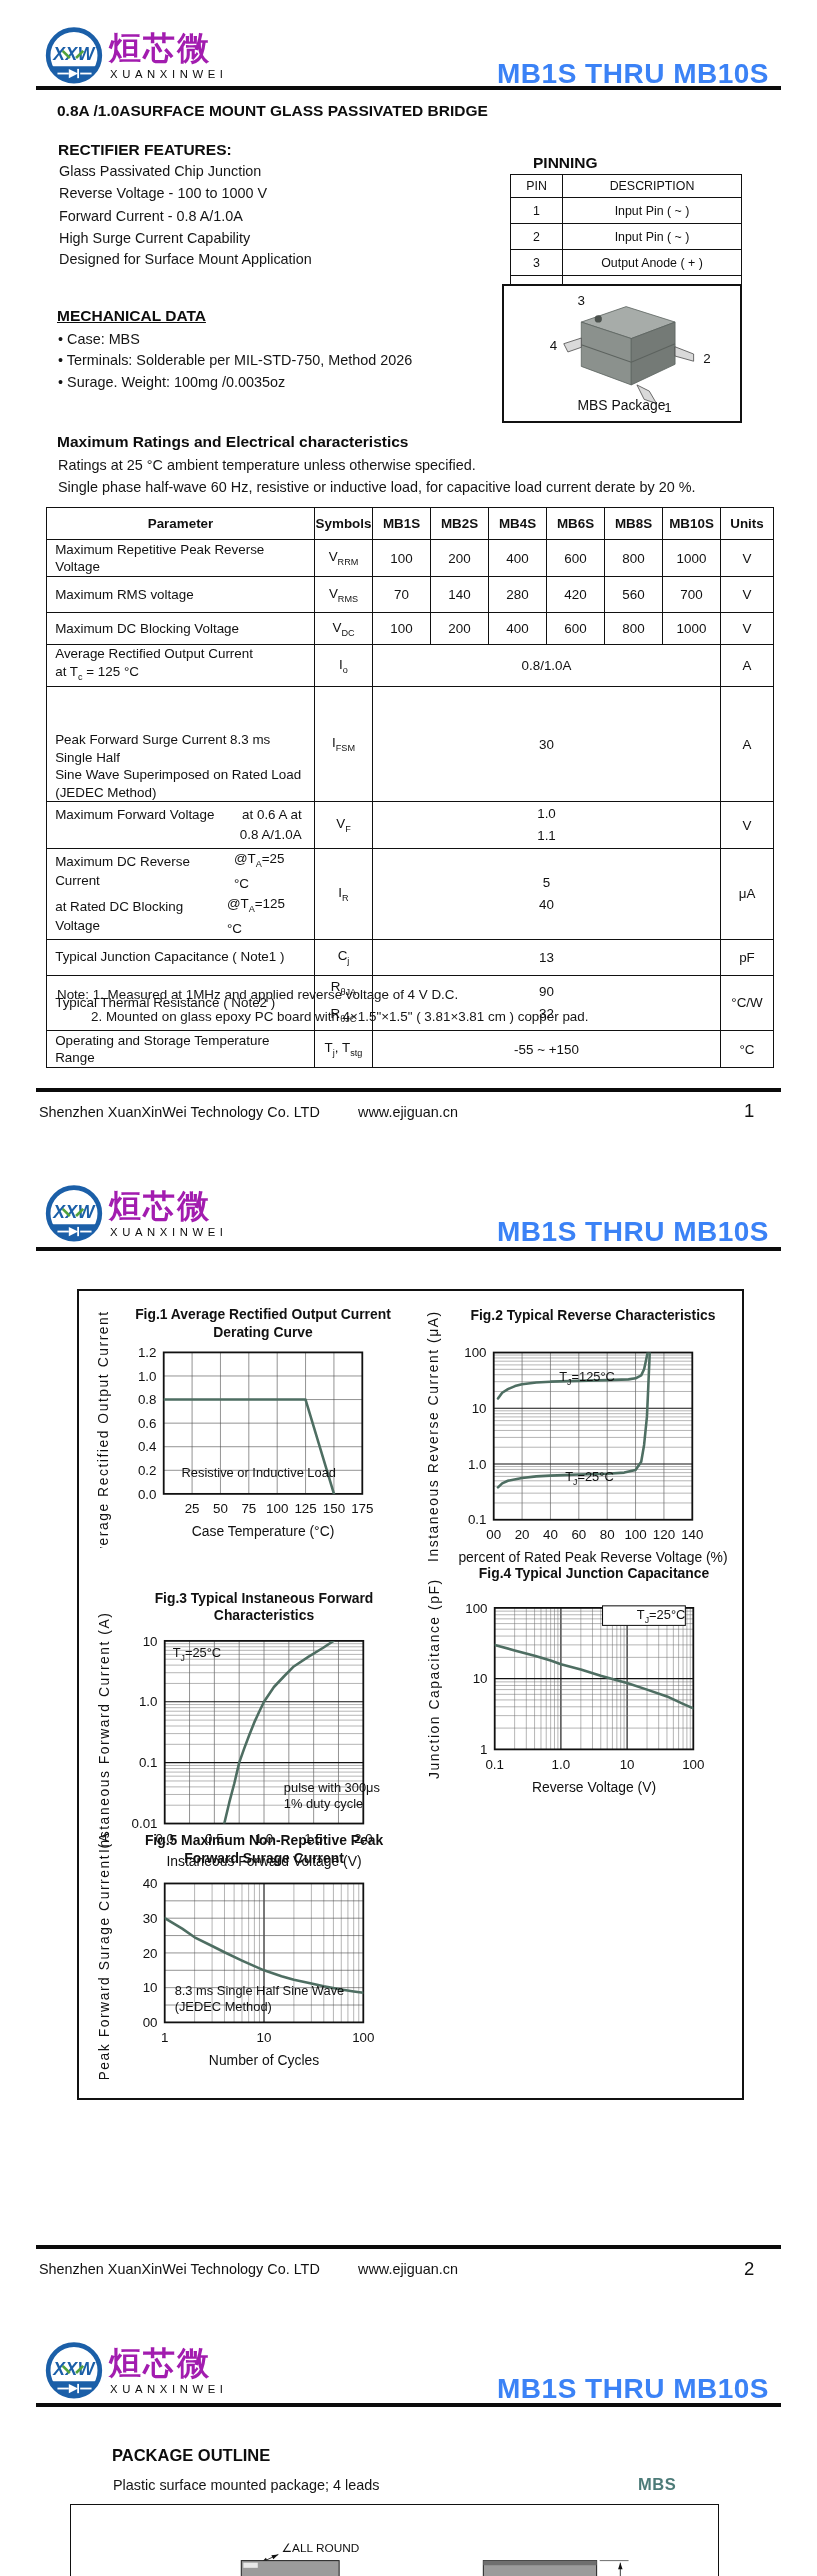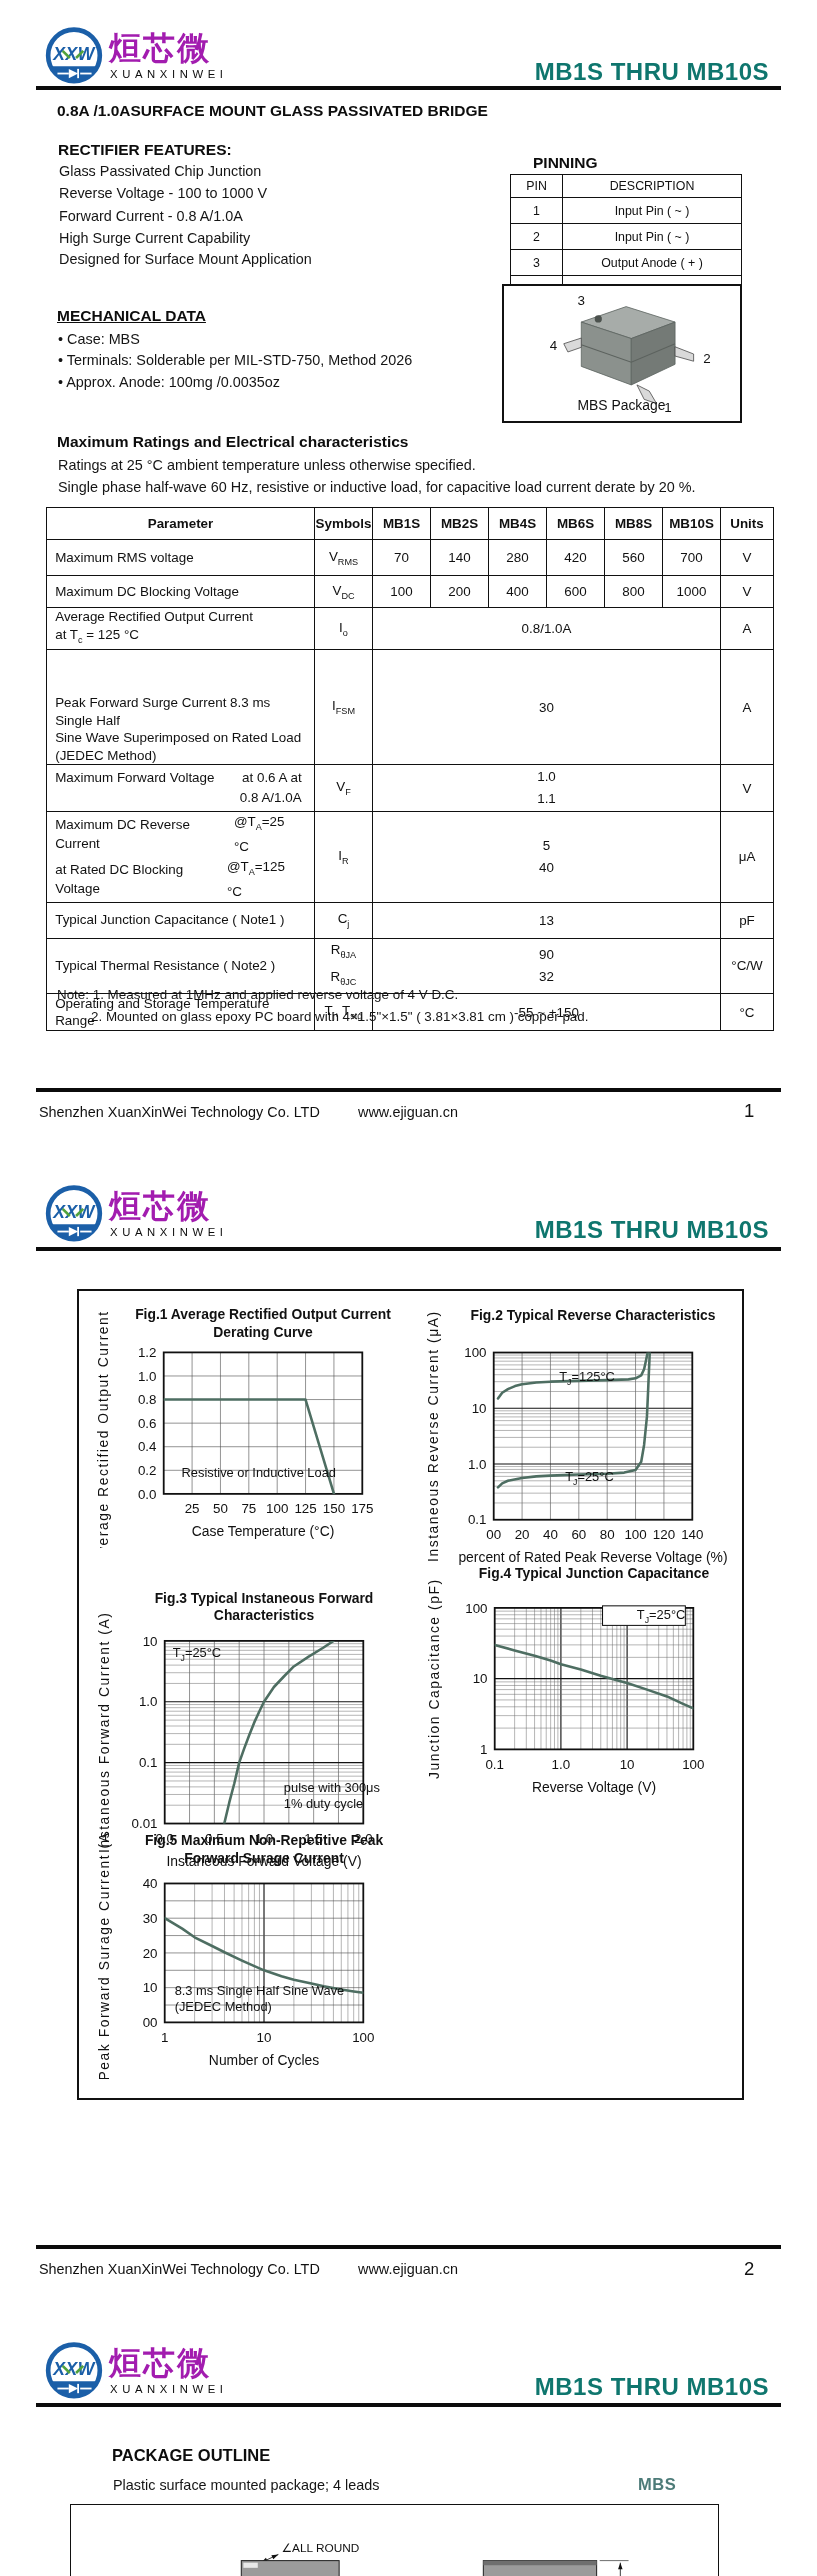--- a/index.html
+++ b/index.html
@@ -2,21 +2,21 @@
 <html style="font-size:8.2px"><head>
 <meta charset="utf-8">
 <style>
   html,body{margin:0;padding:0;background:#ffffff;}
   .sheet{position:relative;width:818px;height:3470px;background:#fff;
          font-family:"Liberation Sans", sans-serif;color:#111;overflow:hidden;}
   .abs{position:absolute;}
   .rule{position:absolute;left:36px;width:745px;height:3.6px;background:#0b0b0b;}
   .brand-cn{font-size:32px;font-weight:bold;letter-spacing:2.1px;color:#a21caf;line-height:1;}
   .brand-en{font-size:11.3px;letter-spacing:4.6px;color:#0d0d0d;line-height:1;}
-  .doc-title{font-size:24px;font-weight:bold;color:#0f766e;letter-spacing:0.5px;white-space:nowrap;}
+  .doc-title{font-size:28px;font-weight:bold;color:#3b82f6;letter-spacing:0.5px;white-space:nowrap;}
   .footer-co{font-size:14.4px;color:#111;}
   .footer-url{font-size:14.4px;color:#111;}
   .footer-pg{font-size:18.5px;color:#111;}
   .h-bold30{font-size:15.5px;font-weight:bold;color:#0d0d0d;white-space:nowrap;}
   .t28{font-size:14.4px;color:#151515;white-space:nowrap;}
   .t26{font-size:13.4px;color:#151515;white-space:nowrap;}
   table{border-collapse:collapse;table-layout:fixed;background:#fff;}
   td,th{border:0.8px solid #111;font-weight:normal;padding:0;overflow:hidden;}
   .tbl-outer{border:1.8px solid #111;}
   #pin-table td{font-size:12.4px;text-align:center;}
@@ -84,21 +84,21 @@
             <td>4</td>
             <td>Output Cathode ( - )</td>
           </tr>
         </tbody>
       </table>
   </div>
 
   <div class="abs h-bold30" style="left:57px;top:307px;text-decoration:underline;">MECHANICAL DATA</div>
   <div class="abs t28" style="left:58px;top:331px;">• Case: MBS</div>
   <div class="abs t28" style="left:58px;top:352px;">• Terminals: Solderable per MIL-STD-750, Method 2026</div>
-  <div class="abs t28" style="left:58px;top:374px;">• Approx. Anode: 100mg /0.0035oz</div>
+  <div class="abs t28" style="left:58px;top:374px;">• Surage. Weight: 100mg /0.0035oz</div>
 
   <div class="box" style="left:502px;top:284px;width:236px;height:135px;">
     <svg id="pkg3d" width="236" height="135" viewBox="0 0 458 262">
         <polygon points="150,70 237,40 332,70 247,102" fill="#a7aca9" stroke="#59605c" stroke-width="1.5"></polygon>
         <polygon points="150,70 247,102 247,192 150,156" fill="#8b918d" stroke="#59605c" stroke-width="1.5"></polygon>
         <polygon points="247,102 332,70 332,152 247,192" fill="#747a76" stroke="#59605c" stroke-width="1.5"></polygon>
         <polyline points="150,114 247,148 332,112" fill="none" stroke="#5c625e" stroke-width="2"></polyline>
         <circle cx="183" cy="64" r="7" fill="#4c524e"></circle>
         <polygon points="116,112 150,101 150,119 124,128" fill="#d9d9d9" stroke="#444" stroke-width="1.5"></polygon>
         <polygon points="332,118 368,132 368,146 332,136" fill="#d9d9d9" stroke="#444" stroke-width="1.5"></polygon>
@@ -132,20 +132,33 @@
           <tr style="height: 32px; padding-left: 45px;">
             <td style="font-weight: 600;">Parameter</td>
             <td style="font-weight: 600;">Symbols</td>
             <td style="font-weight: 600;">MB1S</td>
             <td style="font-weight: 600;">MB2S</td>
             <td style="font-weight: 600;">MB4S</td>
             <td style="font-weight: 600;">MB6S</td>
             <td style="font-weight: 600;">MB8S</td>
             <td style="font-weight: 600;">MB10S</td>
             <td style="font-weight: 600;">Units</td>
+          </tr>
+          <tr style="height: 37px;">
+            <td class="pcell">
+              <div style="line-height: 17.5px;">Maximum Repetitive Peak Reverse Voltage</div>
+            </td>
+            <td>V<sub style="font-size:0.68em">RRM</sub></td>
+            <td>100</td>
+            <td>200</td>
+            <td>400</td>
+            <td>600</td>
+            <td>800</td>
+            <td>1000</td>
+            <td>V</td>
           </tr>
           <tr style="height: 36px;">
             <td class="pcell">
               <div style="line-height: 17.5px;">Maximum RMS voltage</div>
             </td>
             <td>V<sub style="font-size:0.68em">RMS</sub></td>
             <td>70</td>
             <td>140</td>
             <td>280</td>
             <td>420</td>

